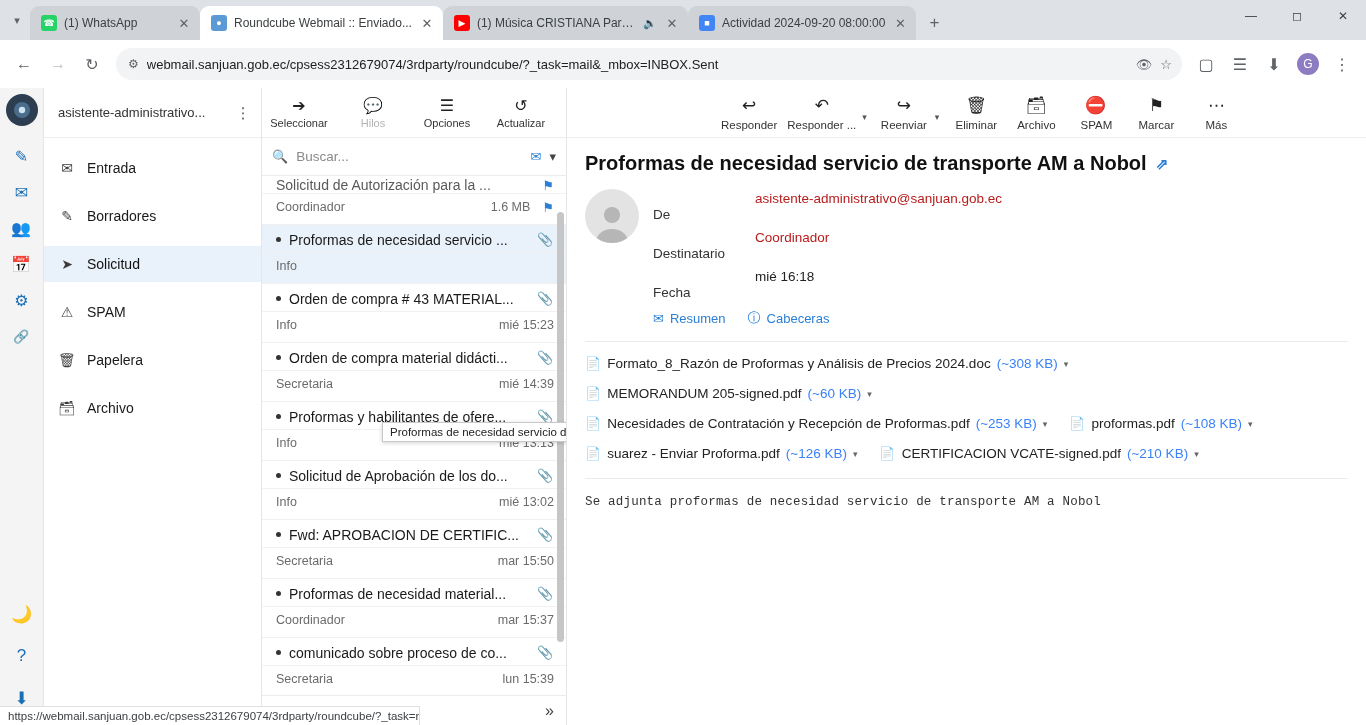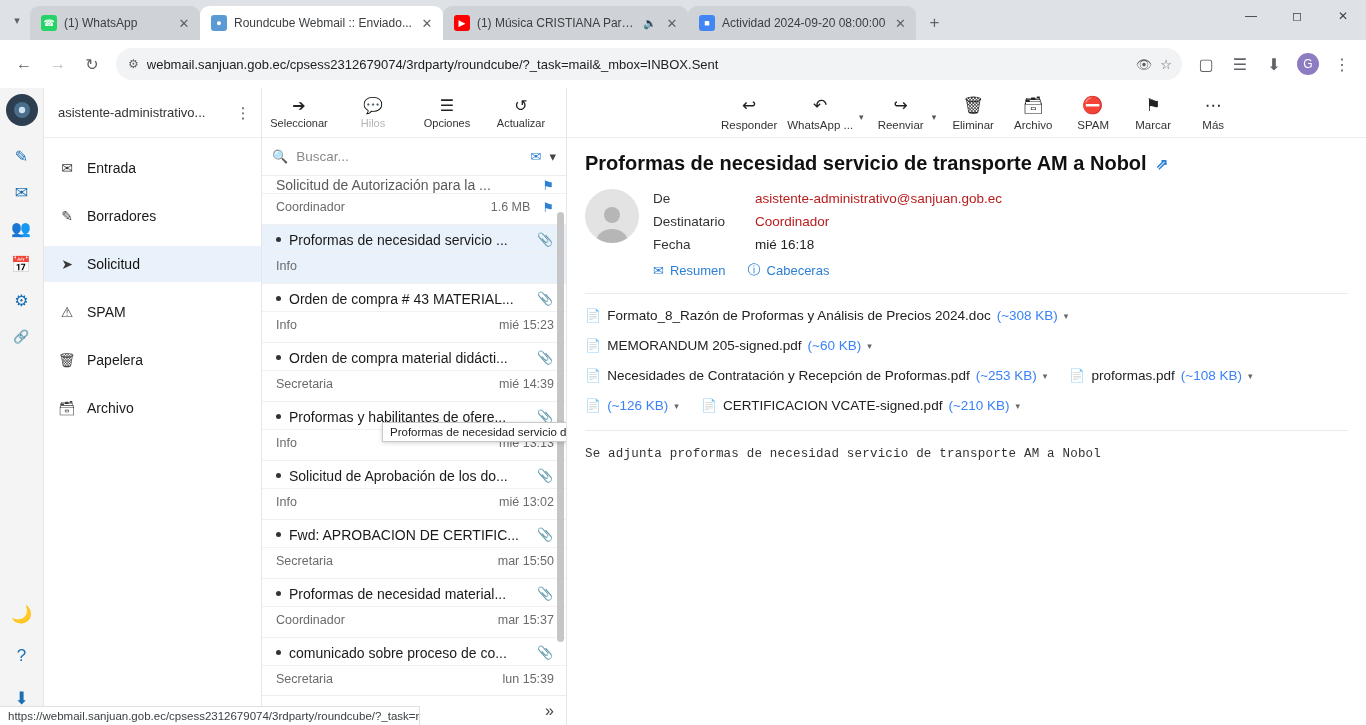--- a/index.html
+++ b/index.html
@@ -102,21 +102,21 @@
   .vtb { display: flex; flex-direction: column; align-items: center; justify-content: center; min-width: 58px; color: #333; font-size: 11.5px; gap: 3px; padding: 0 4px; }
   .vtb .vi { font-size: 17px; color: #222; }
   .vtb-caret { color: #555; font-size: 9px; align-self: center; padding: 0 6px 0 0; margin-top: 8px; }
   .view-body { flex: 1; overflow: hidden; padding: 14px 18px 0 18px; }
   .msubject { font-size: 20px; color: #111; font-weight: bold; display: flex; align-items: center; gap: 9px; margin-bottom: 12px; }
   .ext-ico { color: #2b7fd4; font-size: 15px; }
   .headerbox { display: flex; gap: 14px; }
   .avatar-big { width: 54px; height: 54px; border-radius: 50%; background: #e3e3e3; display: flex; align-items: end; justify-content: center; overflow: hidden; flex: none; margin-top: 2px; }
   .hgrid { font-size: 13.5px; color: #222; }
   .hline { display: flex; gap: 10px; line-height: 23px; }
-  .hlabel { width: 92px; color: #333; }
+  .hlabel { width: 92px; color: #333; margin-top: 16px; }
   .hval a { color: #b91c1c; text-decoration: none; }
   .hval { color: #222; }
   .hactions { display: flex; gap: 22px; margin-top: 5px; font-size: 13px; }
   .hact { display: flex; align-items: center; gap: 6px; color: #2b7fd4; }
   .hact .ai { color: #2b7fd4; font-size: 13px; }
   .att-sep { border-top: 1px solid #eaeaea; margin: 14px 0 10px 0; }
   .attachments { display: flex; flex-wrap: wrap; gap: 6px 22px; max-width: 780px; }
   .att { display: flex; align-items: center; gap: 6px; font-size: 13.5px; color: #222; line-height: 24px; }
   .att .fileico { color: #5b5b5b; font-size: 13px; }
   .att .size { color: #3b82f6; }
@@ -399,21 +399,21 @@
     </div>
 
     <div class="msgview">
       <div class="view-toolbar">
         <div class="vtb">
           <span class="vi">↩</span>
           <span>Responder</span>
         </div>
         <div class="vtb">
           <span class="vi">↶</span>
-          <span>WhatsApp ...</span>
+          <span>Responder ...</span>
         </div>
         <span class="vtb-caret">▾</span>
         <div class="vtb">
           <span class="vi">↪</span>
           <span>Reenviar</span>
         </div>
         <span class="vtb-caret">▾</span>
         <div class="vtb">
           <span class="vi">🗑</span>
           <span>Eliminar</span>
@@ -497,20 +497,21 @@
             <span class="caret">▾</span>
           </div>
           <div class="att">
             <span class="fileico">📄</span>
             <span>proformas.pdf</span>
             <span class="size">(~108 KB)</span>
             <span class="caret">▾</span>
           </div>
           <div class="att">
             <span class="fileico">📄</span>
+            <span>suarez - Enviar Proforma.pdf</span>
             <span class="size">(~126 KB)</span>
             <span class="caret">▾</span>
           </div>
           <div class="att">
             <span class="fileico">📄</span>
             <span>CERTIFICACION VCATE-signed.pdf</span>
             <span class="size">(~210 KB)</span>
             <span class="caret">▾</span>
           </div>
         </div>

